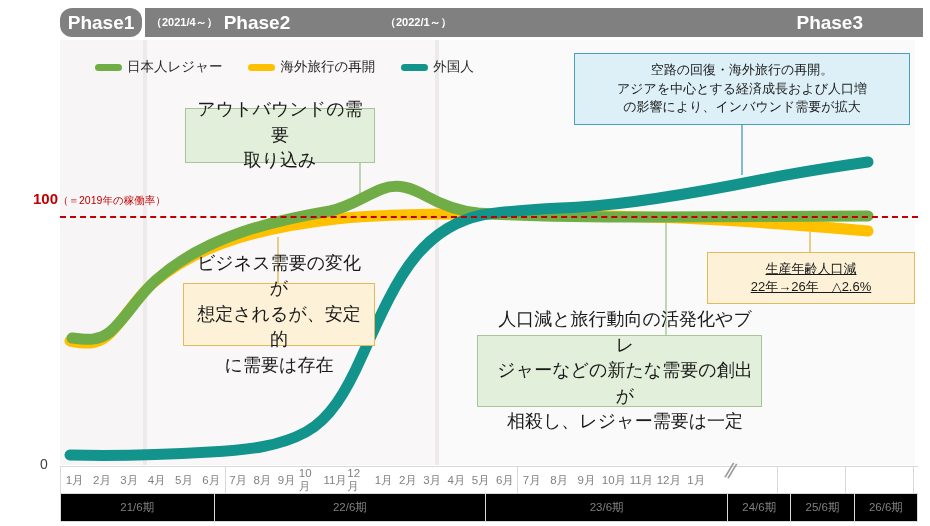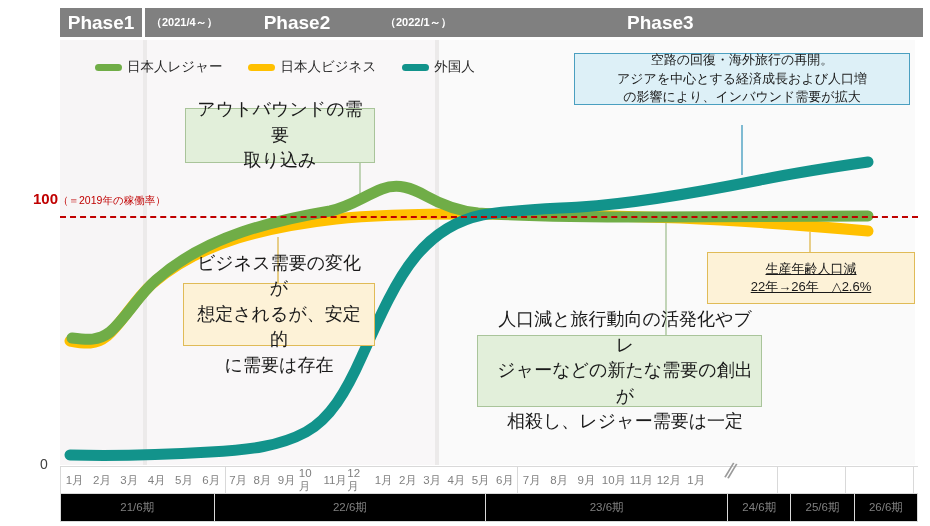--- a/index.html
+++ b/index.html
@@ -15,24 +15,24 @@
   
   .phase-bar{
     position:absolute;top:8px;height:29px;
     background:#808080;
     color:#ffffff;
     display:flex;align-items:center;justify-content:center;
     white-space:nowrap;
   }
   .phase-name{font-size:19px;font-weight:bold;letter-spacing:0px;}
   .phase-date{font-size:11px;font-weight:bold;margin-right:6px;}
-  .phase-bar.p1{left:60px;width:82px;}
-  .phase-bar.p2{left:145px;width:229px;justify-content:flex-start;padding-left:6px;gap:40px;}
+  .phase-bar.p1{left:60px;width:82px;border-radius:12px;}
+  .phase-bar.p2{left:145px;width:229px;justify-content:flex-start;padding-left:6px;}
   .phase-bar.p3{left:377px;width:538px;justify-content:flex-start;padding-left:8px;}
-  .p3 .phase-name{flex:1;text-align:center;margin-right:60px;}
+  .p3 .phase-name{flex:1;text-align:right;margin-right:60px;}
 
   
   .plot{
     position:absolute;left:60px;top:40px;width:855px;height:425px;
     background:#fafafa;
   }
   .band{position:absolute;top:0;bottom:0;}
   .band.b1{left:0;width:85px;background:#f7f5f6;}
   .band.b2{left:85px;width:292px-0px;background:#f9f7f8;}
   .band.b3{left:377px;right:0;background:#fafafa;}
@@ -77,21 +77,21 @@
     box-sizing:border-box;
     z-index:35;
     white-space:pre-line;
   }
   .callout.green{background:#e2efda;border:1px solid #a9c49a;}
   .callout.yellow{background:#fdf2d7;border:1px solid #e0bb57;}
   .callout.blue{background:#ddf0f7;border:1px solid #4a9fc0;}
 
   .c-outbound{left:185px;top:108px;width:190px;height:55px;display:flex;align-items:center;justify-content:center;}
   .c-business{left:183px;top:283px;width:192px;height:63px;display:flex;align-items:center;justify-content:center;}
-  .c-inbound{left:574px;top:53px;width:336px;height:52px;display:flex;align-items:center;justify-content:center;font-size:13px;}
+  .c-inbound{left:574px;top:53px;width:336px;height:72px;display:flex;align-items:center;justify-content:center;font-size:13px;}
   .c-leisure{left:477px;top:335px;width:285px;height:72px;display:flex;align-items:center;justify-content:center;padding-left:18px;}
   .c-pop{left:707px;top:252px;width:208px;height:52px;display:flex;align-items:center;justify-content:center;font-size:13px;text-decoration:underline;}
 
   
   .axis{
     position:absolute;left:60px;top:466px;width:858px;height:28px;
     border:1px solid #d9d9d9;border-right:none;
     box-sizing:border-box;
     display:flex;
     background:#ffffff;
@@ -145,21 +145,21 @@
     <span class="phase-name">Phase3</span>
   </div>
 
   <div class="legend">
     <div class="leg-item">
       <span class="leg-swatch" style="background:#70ad47;"></span>
       <span>日本人レジャー</span>
     </div>
     <div class="leg-item">
       <span class="leg-swatch" style="background:#ffc000;"></span>
-      <span>日本人ビジネス</span>
+      <span>海外旅行の再開</span>
     </div>
     <div class="leg-item">
       <span class="leg-swatch" style="background:#12938b;"></span>
       <span>外国人</span>
     </div>
   </div>
 
   <div class="baseline"></div>
   <div class="lbl-100">
     <span>100</span><span class="sub">（＝2019年の稼働率）</span>

